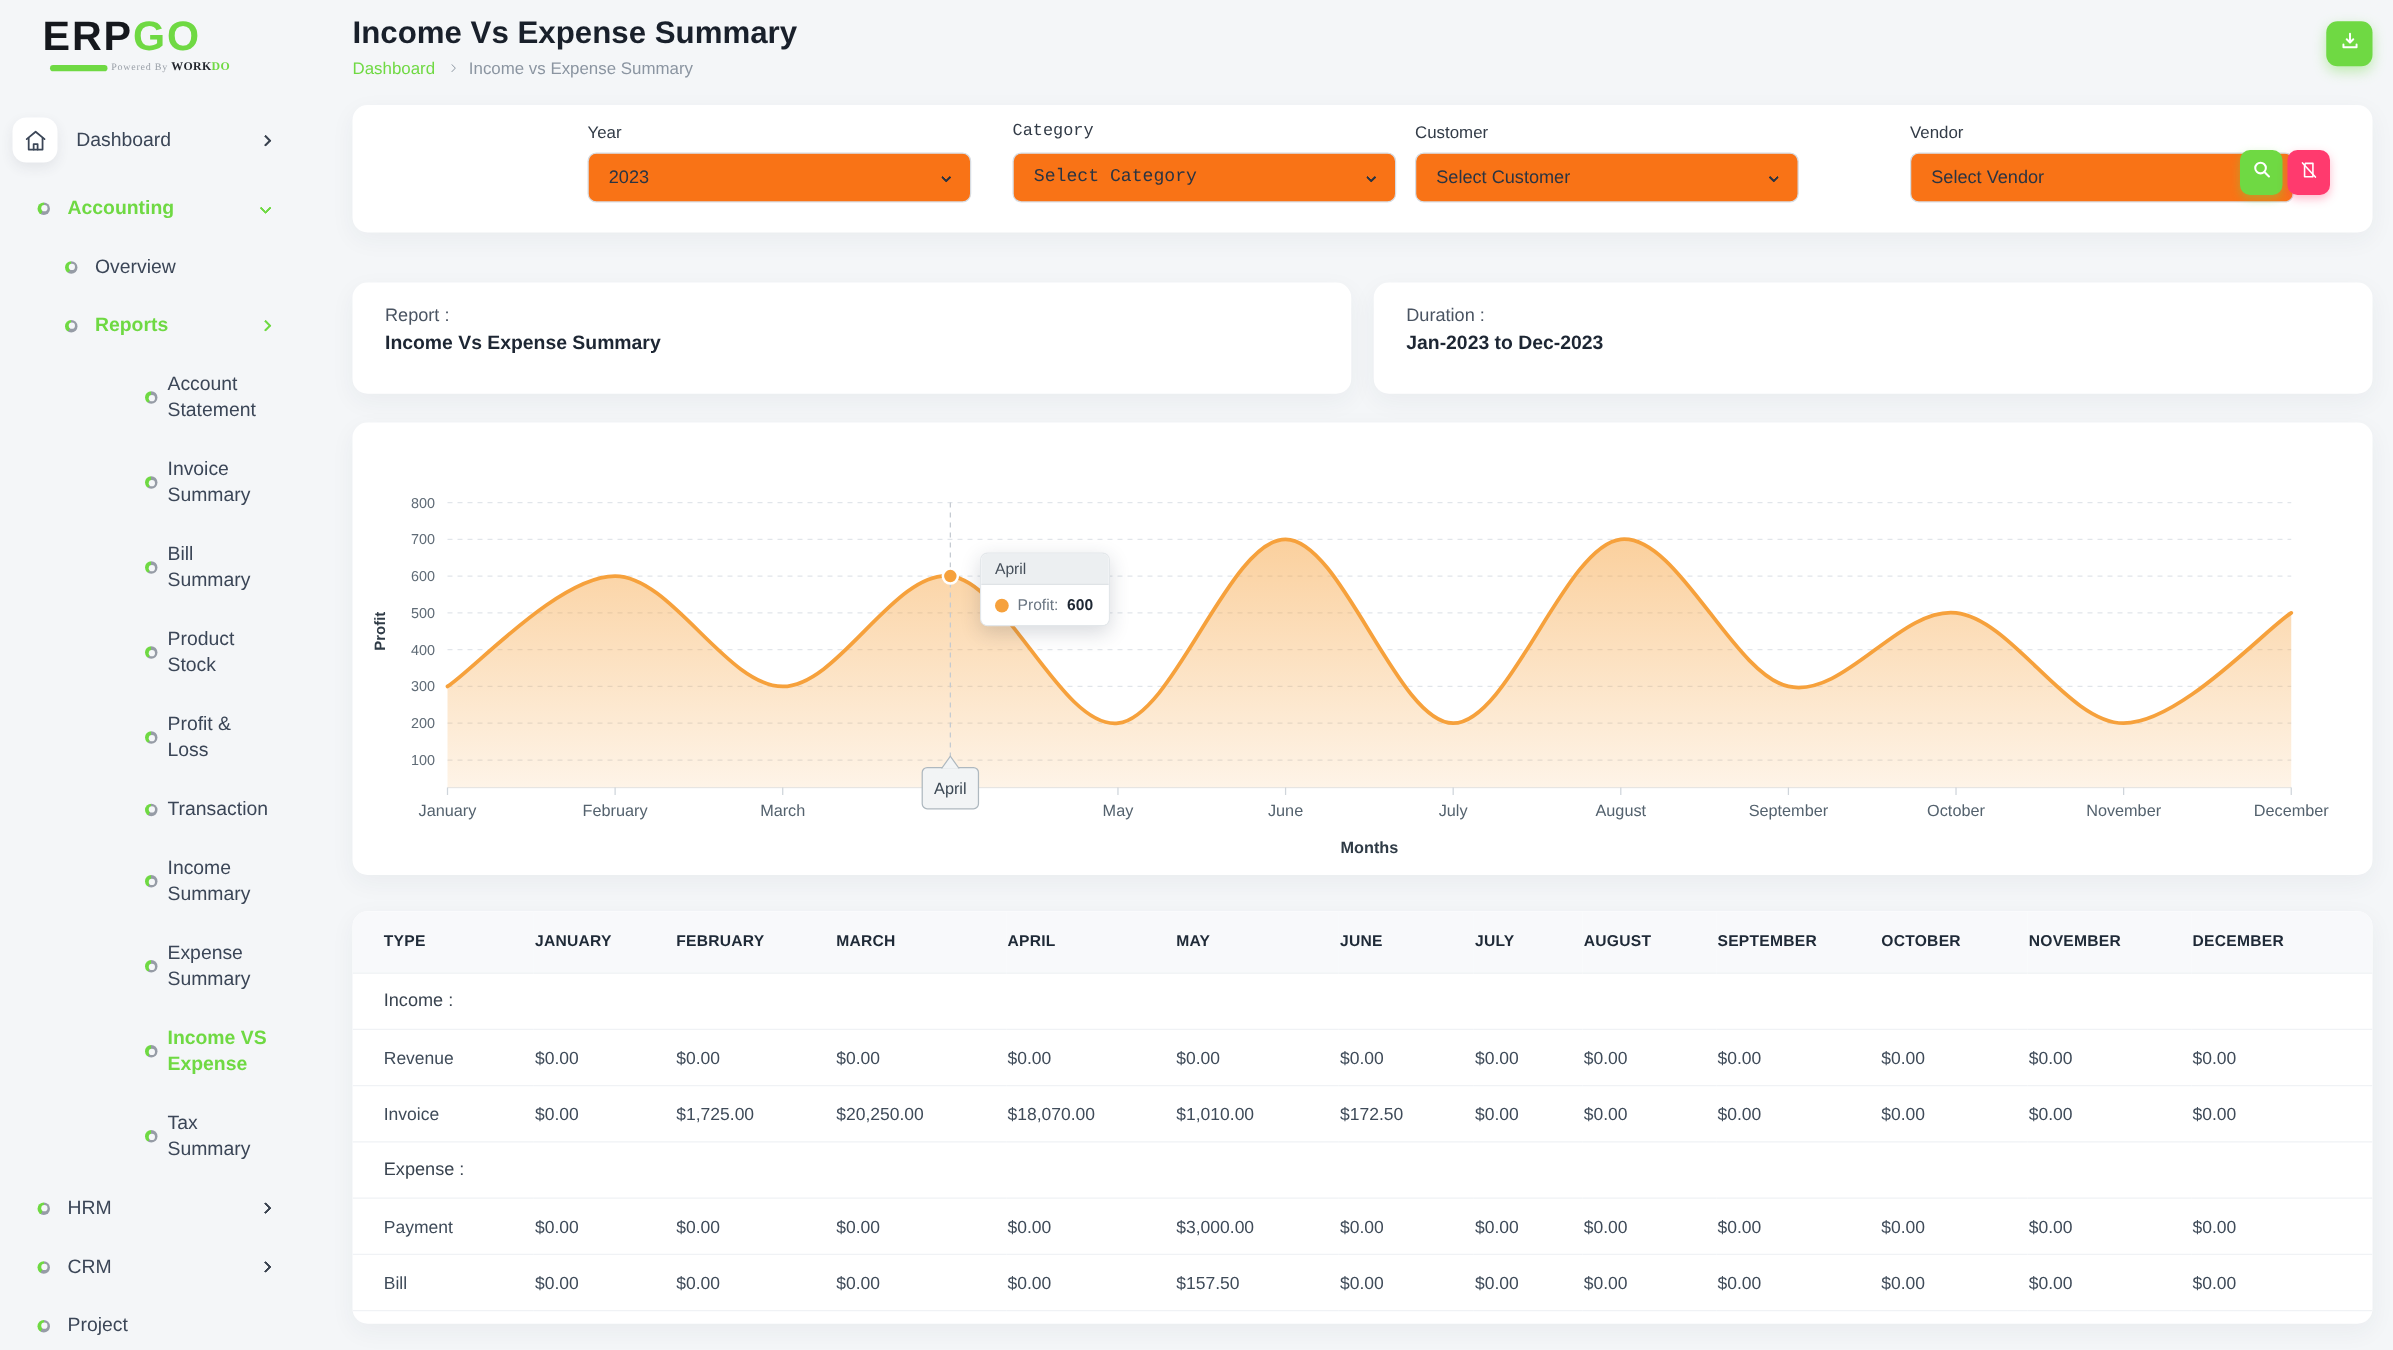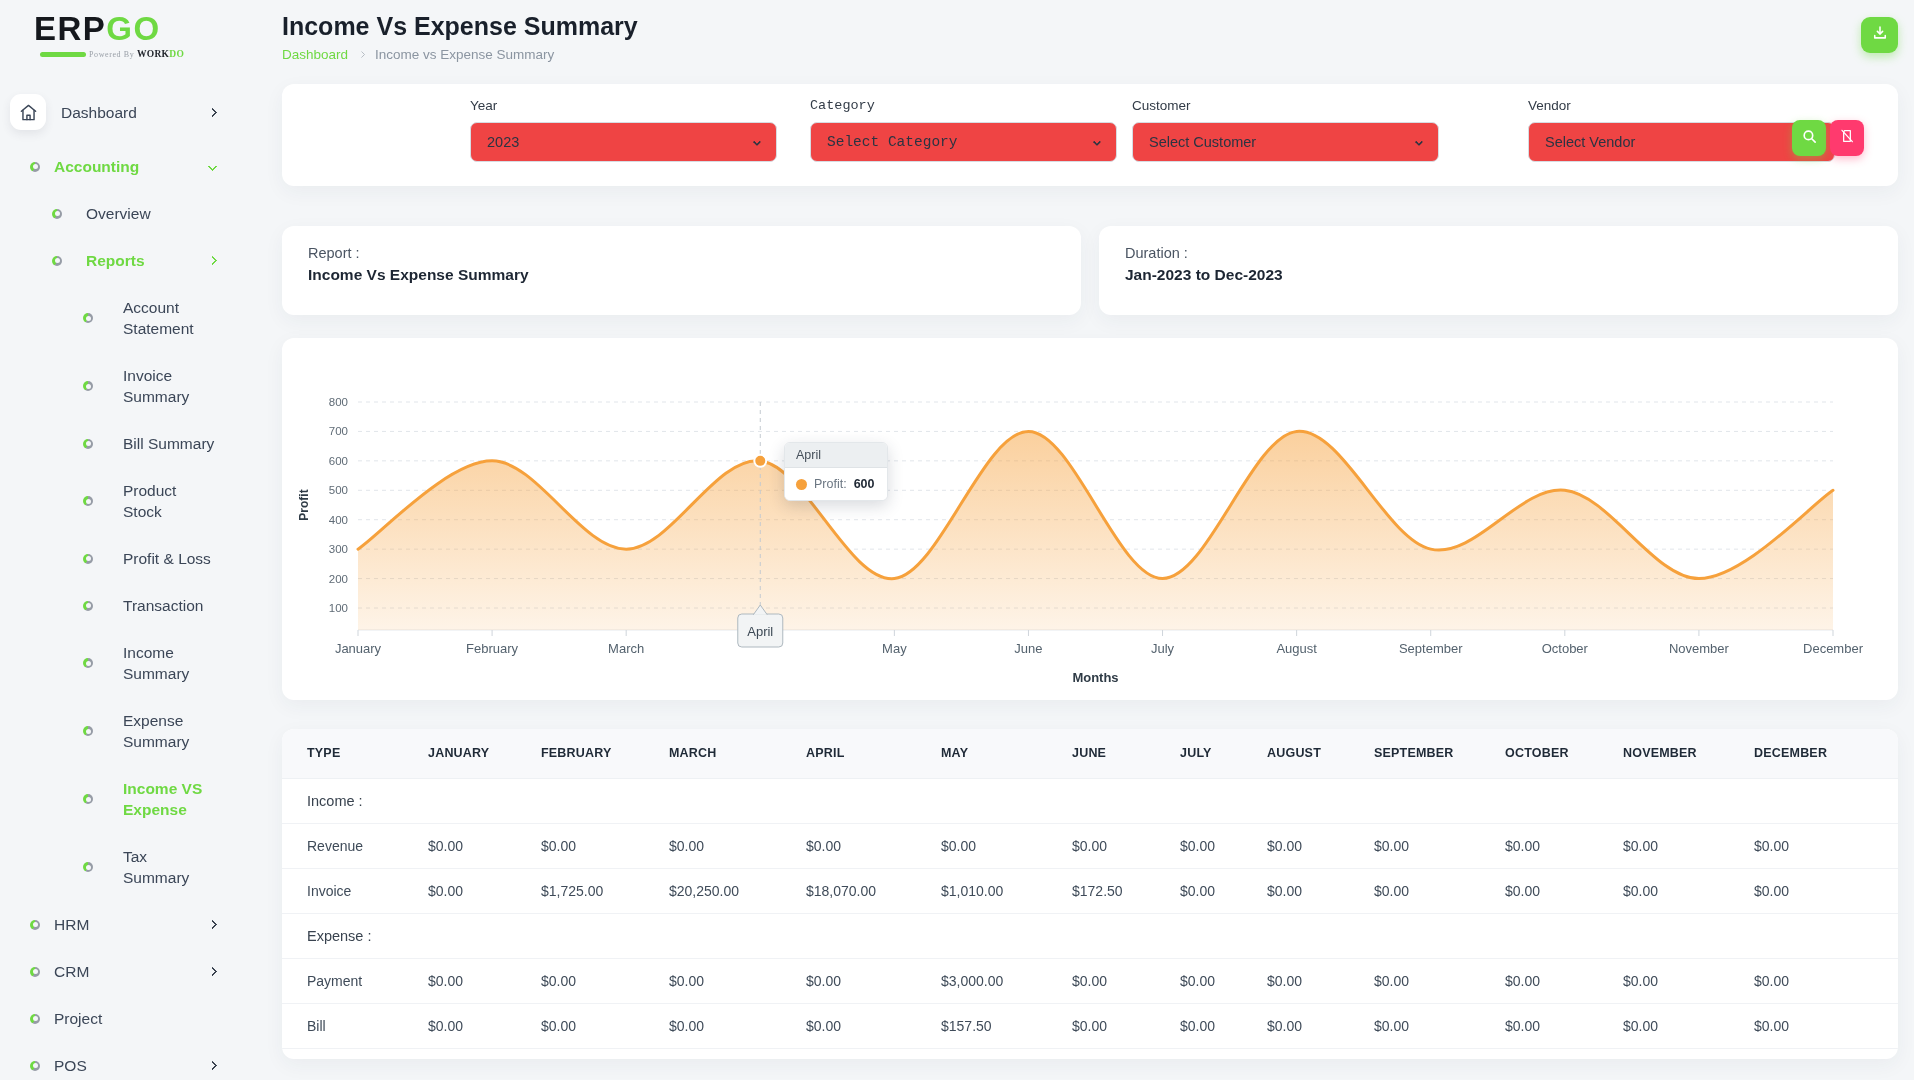--- a/index.html
+++ b/index.html
@@ -20,22 +20,22 @@
   .powered { font-size:8px; letter-spacing:.6px; color:#9aa0a8; white-space:nowrap; }
   .powered b { color:#23272e; font-size:9.5px; letter-spacing:.3px; }
   .powered b .do { color:#6fd943; }
 
   nav { margin-top:22px; display:flex; flex-direction:column; }
   .nav-item { display:flex; align-items:center; padding:13px 40px 13px 0; cursor:pointer;
               color:#3b4657; font-size:15.5px; font-weight:500; line-height:21px; }
   .nav-item.active { color:#6fd943; font-weight:700; }
   .lvl0 { padding-left:10px; gap:15px; }
   .lvl1 { padding-left:30px; gap:14px; }
-  .lvl2 { padding-left:52px; gap:24px; }
-  .lvl3 { padding-left:83px; gap:30px; }
+  .lvl2 { padding-left:52px; gap:14px; }
+  .lvl3 { padding-left:116px; gap:8px; }
   .wrap .lbl { width:118px; }
   .icon-box { width:36px; height:36px; background:#fff; border-radius:11px; flex:0 0 36px;
               box-shadow:0 4px 10px rgba(50,60,80,.09); display:flex; align-items:center; justify-content:center; color:#3b4657; }
   .dot { width:10px; height:10px; border-radius:50%; flex:0 0 10px; position:relative;
          background:conic-gradient(#969ca6 0 210deg, #6fd943 210deg 360deg); }
   .dot::after { content:""; position:absolute; inset:2.5px; border-radius:50%; background:#f4f6f8; }
   .chev { display:inline-block; width:7px; height:7px; border-right:2px solid currentColor;
           border-bottom:2px solid currentColor; transform:rotate(-45deg); border-radius:1px; }
   .chev.down { transform:rotate(45deg); }
   .nav-item .chev { margin-left:auto; color:#39424f; }
@@ -50,21 +50,21 @@
   .dl-btn { position:absolute; top:17px; right:16px; width:37px; height:36px; border-radius:9px;
             background:#6fd943; display:flex; align-items:center; justify-content:center;
             box-shadow:0 4px 10px rgba(111,217,67,.4); cursor:pointer; }
 
   .card { background:#fff; border-radius:12px; box-shadow:0 6px 20px rgba(45,55,75,.05); }
 
   
   .filter-card { margin-top:22px; height:102px; position:relative; }
   .fgroup { position:absolute; top:14px; }
   .fgroup label { font-size:13.5px; color:#323b47; font-weight:500; display:block; margin-bottom:9px; }
-  .select { width:307px; height:40px; border:1px solid #d7dce2; border-radius:7px; background:#ef4444;
+  .select { width:307px; height:40px; border:1px solid #d7dce2; border-radius:7px; background:#f97316;
             display:flex; align-items:center; justify-content:space-between; padding:0 16px;
             font-size:14.5px; color:#2b3442; cursor:pointer; }
   .select .chev { width:6px; height:6px; color:#2b3442; }
   .fg-year { left:188px; } .fg-category { left:528px;font-family:Liberation Mono, monospace; } .fg-customer { left:850px; } .fg-vendor { left:1246px; }
   .icon-btn { position:absolute; top:36px; width:34px; height:36px; border-radius:8px;
               display:flex; align-items:center; justify-content:center; cursor:pointer; }
   .search-btn { left:1510px; background:#6fd943; box-shadow:0 3px 8px rgba(111,217,67,.4); }
   .clear-btn  { left:1548px; background:#ff3a6e; box-shadow:0 3px 8px rgba(255,58,110,.35); }
 
   

